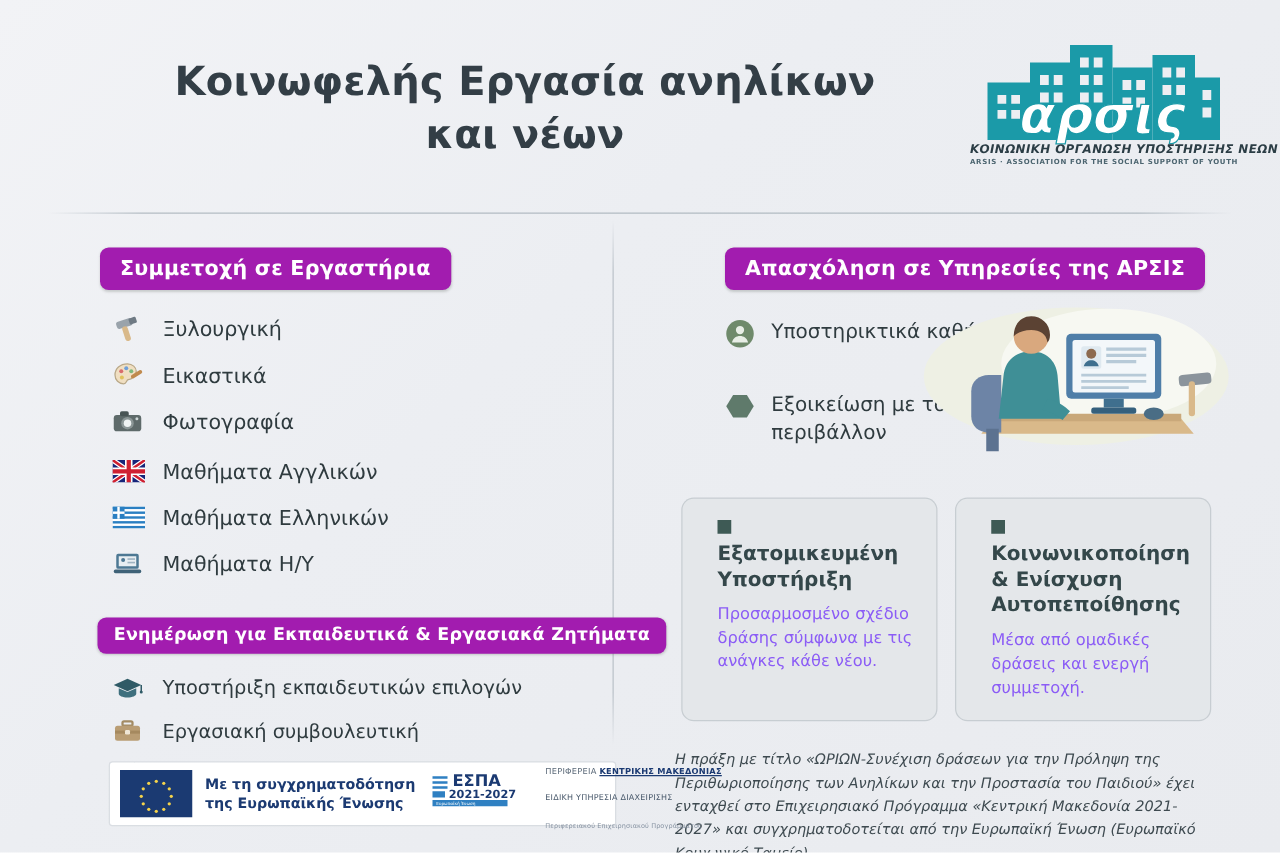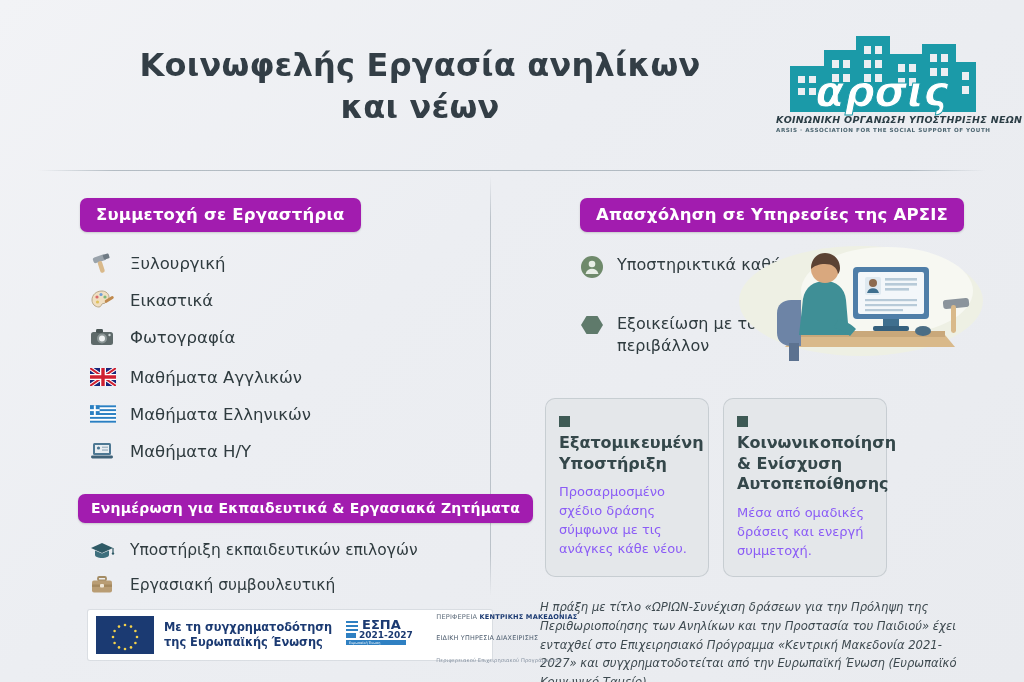--- a/index.html
+++ b/index.html
@@ -61,43 +61,43 @@
   .rb{display:flex;align-items:flex-start;gap:13px;margin:0 0 34px 0;padding-left:2px;}
   .rb .bico{width:24px;height:24px;flex:none;margin-top:1px;}
   .rb .btxt{font-size:16px;line-height:1.38;color:#2f3b3f;max-width:230px;}
 
   
   .illus{position:absolute;left:737px;top:243px;width:248px;height:120px;}
 
   
   .cards{position:absolute;left:545px;top:398px;width:440px;display:flex;gap:14px;}
   .card{
-    width:164px;background:rgba(226,229,232,.78);
+    width:205px;background:rgba(226,229,232,.78);
     border:1px solid rgba(176,184,190,.55);border-radius:10px;
-    padding:14px 14px 16px 13px;box-sizing:border-box;
+    padding:14px 14px 16px 28px;box-sizing:border-box;
   }
   .card h3{margin:0 0 9px 0;font-size:16px;font-weight:bold;line-height:1.28;color:#34474a;}
   .card h3 .sq{display:inline-block;width:11px;height:11px;background:#3e5a55;margin-right:7px;vertical-align:1px;}
   .card p{margin:0;font-size:13px;line-height:1.45;color:#8b5cf6;}
 
   
   .disclaimer{position:absolute;left:540px;top:598px;width:430px;
     font-style:italic;font-size:11.6px;line-height:1.62;color:#3e4a50;}
 
   
   .footer{position:absolute;left:88px;top:610px;width:404px;height:50px;
     background:#ffffff;border-radius:2px;display:flex;align-items:center;
     box-shadow:0 0 0 1px rgba(200,206,212,.5);}
   .eu-flag{width:58px;height:38px;margin-left:8px;flex:none;}
   .eu-txt{margin-left:10px;font-size:11.4px;font-weight:bold;line-height:1.32;color:#1b3a72;white-space:nowrap;}
   .espa{margin-left:12px;width:72px;flex:none;}
   .fdiv{width:1px;height:38px;background:#c6ccd4;margin-left:10px;}
   .region{margin-left:10px;line-height:1.35;}
   .region .r1{font-size:6.6px;color:#5d6b7a;letter-spacing:.2px;white-space:nowrap;}
-  .region .r1 b{color:#1b3a72;}
+  .region .r1 b{color:#1b3a72;text-decoration:underline;}
   .region .r2{font-size:6.4px;color:#4a5a6c;letter-spacing:.2px;white-space:nowrap;}
   .region .r3{font-size:5.2px;color:#8793a2;letter-spacing:.1px;white-space:nowrap;}
 </style>
 </head>
 <body>
 
 <div class="page">
 
   <div class="header">
     <div class="title">

